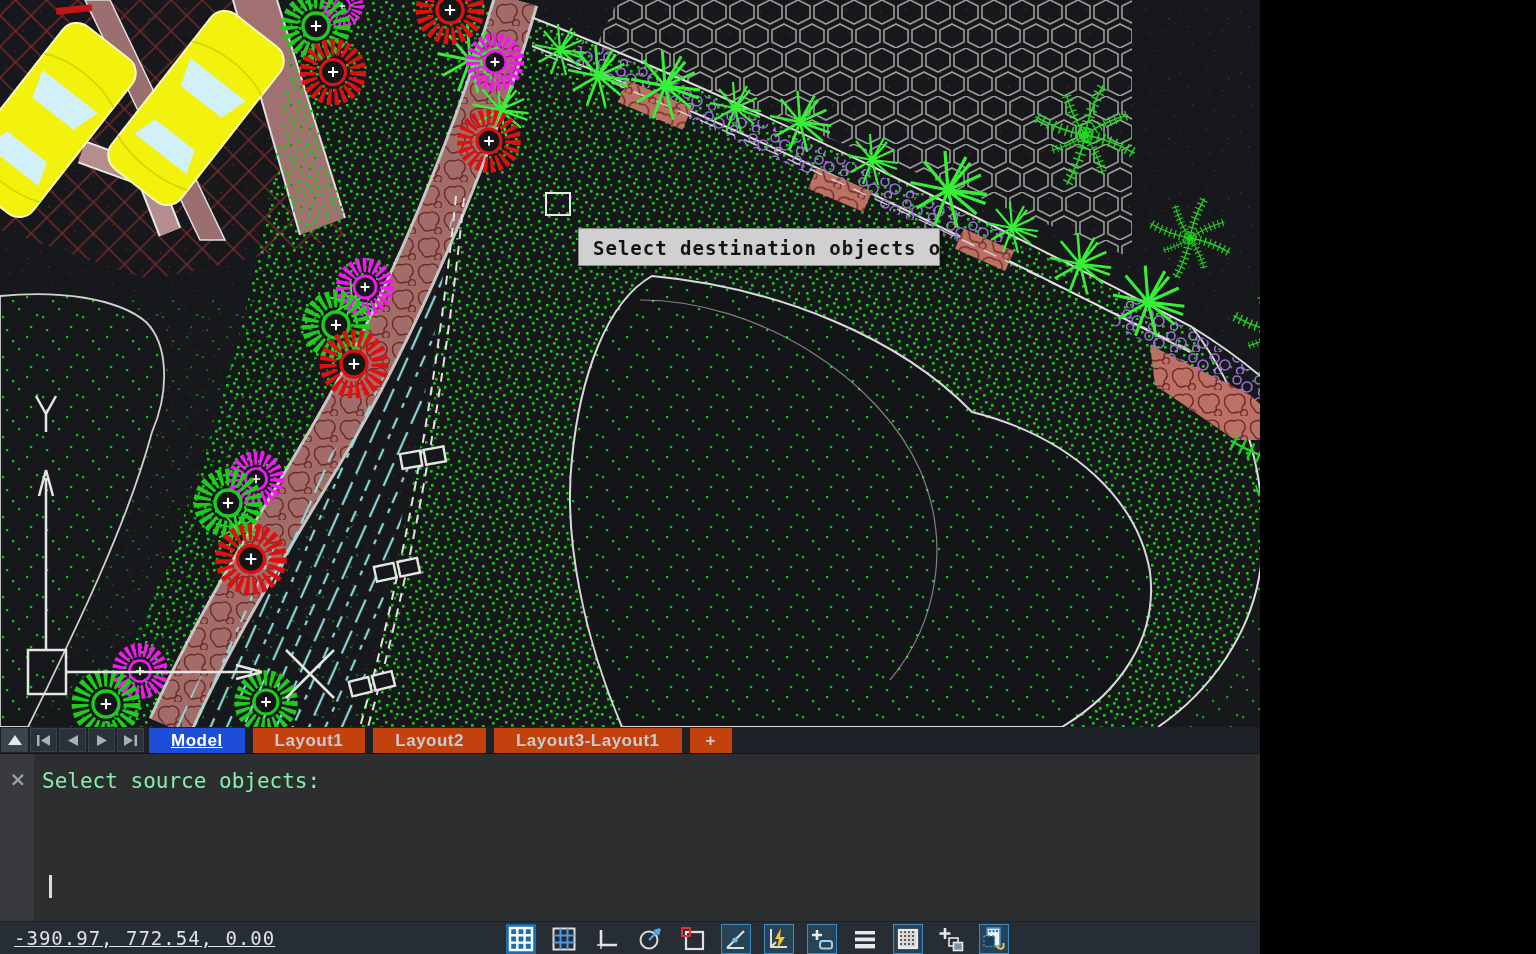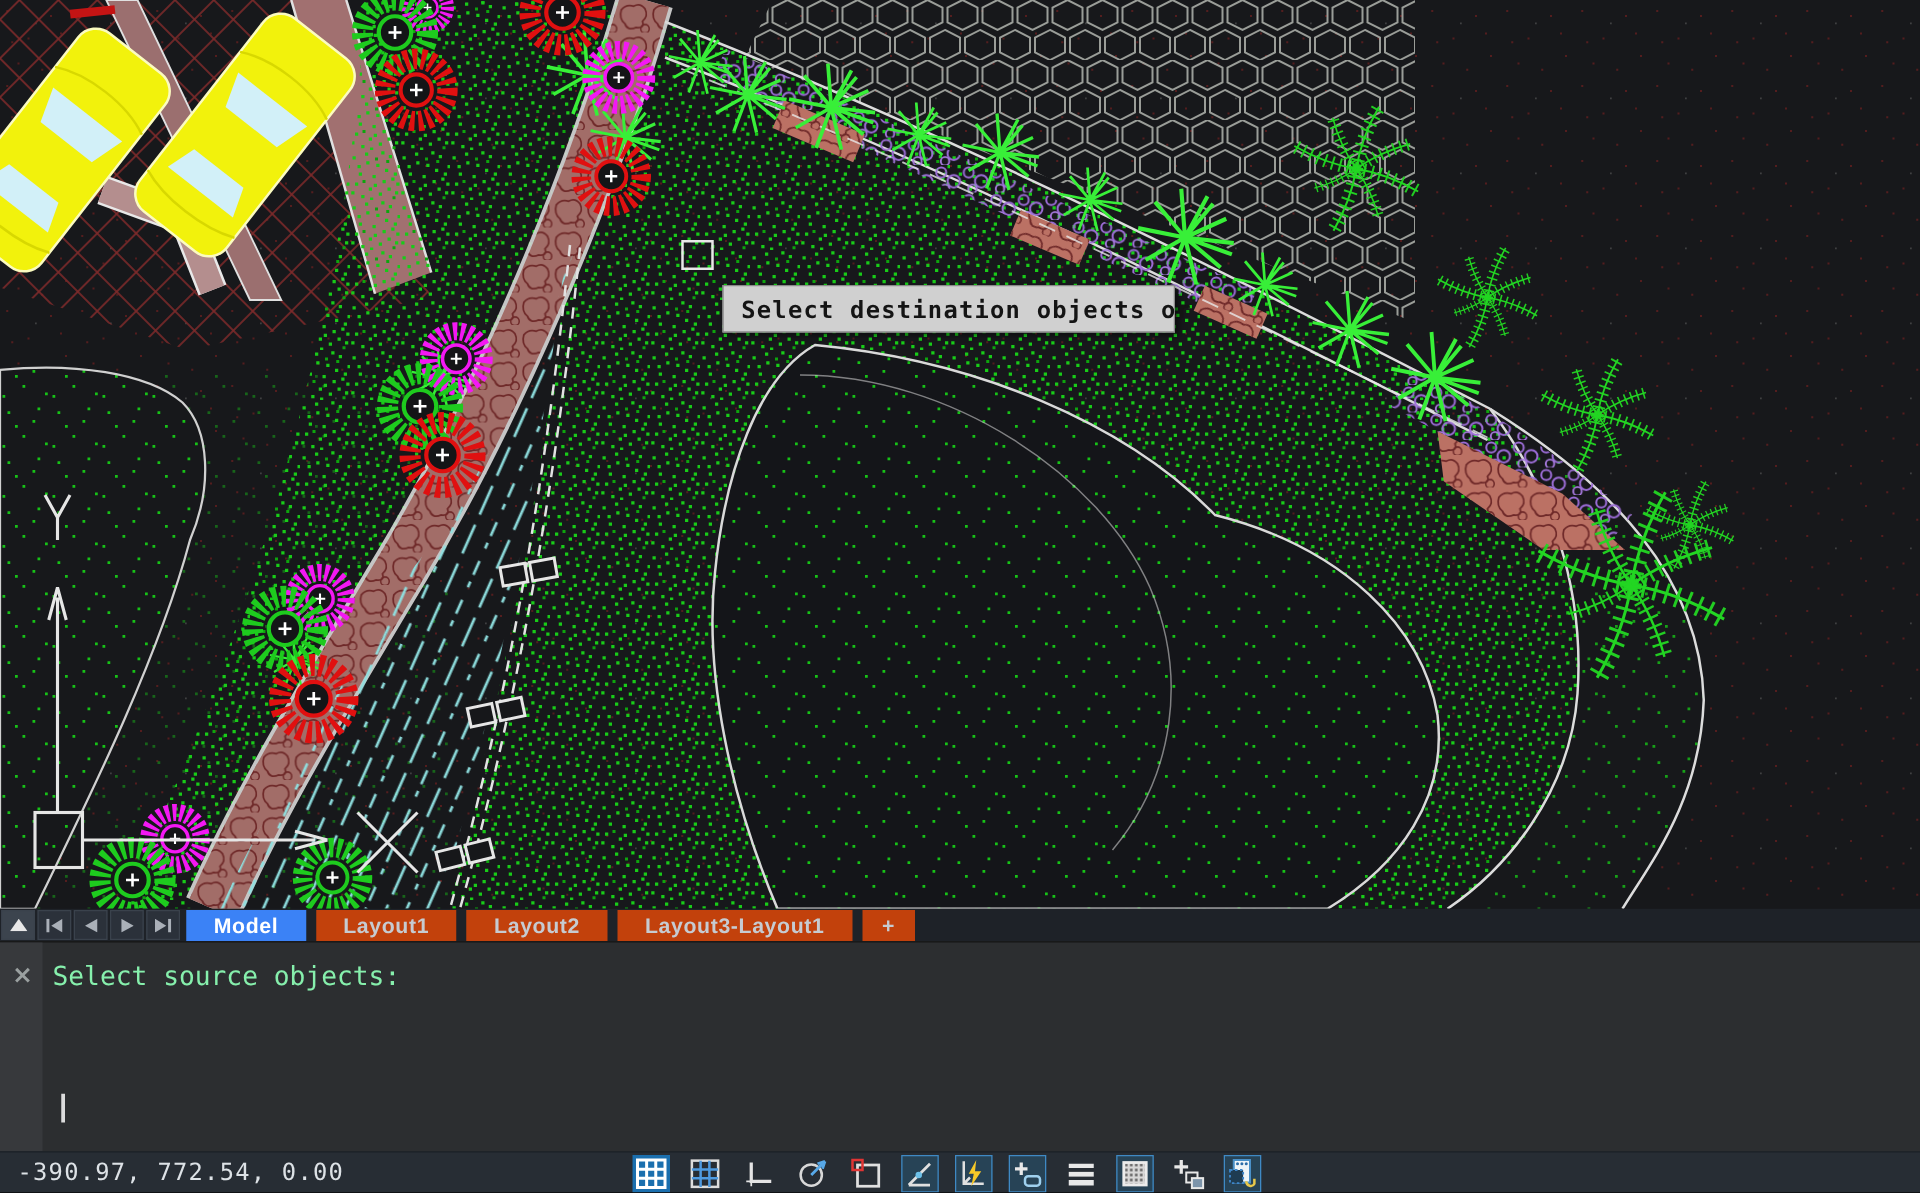--- a/index.html
+++ b/index.html
@@ -1,16 +1,16 @@
 <!DOCTYPE html>
 <html><head>
 <meta charset="utf-8">
 <style>
   html,body{margin:0;padding:0;background:#000;}
-  #app{position:relative;width:1536px;height:954px;overflow:hidden;
+  #app{position:relative;width:1260px;height:954px;overflow:hidden;
        font-family:"DejaVu Sans Mono",monospace;background:#17181b;}
 
   
   #drawing{position:absolute;left:0;top:0;width:1536px;height:727px;}
   .t-outer{stroke-width:13;stroke-dasharray:3 2.4;fill:none;stroke:var(--c)}
   .t-inner{stroke-width:2.6;fill:#141517;stroke:var(--c)}
   .t-core{stroke:#fff;stroke-width:1.6;fill:none}
   .fsp{stroke:#23d623;stroke-width:1.6;fill:none}
   .fbar{stroke:#23d623;stroke-width:11;fill:none;stroke-dasharray:1.6 4.6;opacity:.95}
   .tuftc{stroke:#38ef38;stroke-width:2.2;fill:none}
@@ -26,35 +26,35 @@
     letter-spacing:1px;white-space:nowrap;}
 
   
   #tabstrip{position:absolute;left:0;top:727px;width:1536px;height:26px;background:#1e2228;
     display:flex;align-items:stretch;}
   .navbtn{width:27px;margin:1px 1px 1px 1px;background:#2b313a;border:1px solid #3a424c;
     display:flex;align-items:center;justify-content:center;box-sizing:border-box;}
   .navbtn svg{display:block}
   .tab{margin:1px 4px 0 4px;padding:0 22px;display:flex;align-items:center;
     background:#c2410c;color:#c6cbd1;font:bold 17px "Liberation Sans",sans-serif;letter-spacing:.5px;}
-  .tab.active{background:#3b82f6;color:#fff;}
+  .tab.active{background:#1d4ed8;color:#fff;text-decoration:underline;}
   .tab.plus{padding:0 16px;}
 
   
   #cmd{position:absolute;left:0;top:753px;width:1536px;height:168px;background:#2c2e30;border-top:1px solid #151515;}
   #cmd .gutter{position:absolute;left:0;top:0;width:34px;height:168px;background:#37393c;}
   #cmd .closex{position:absolute;left:7px;top:14px;width:22px;height:22px;color:#9aa0a0;
      font:bold 20px/22px "DejaVu Sans",sans-serif;text-align:center;}
   .cline{position:absolute;left:42px;white-space:pre;color:#86efac;font:21px/28px "DejaVu Sans Mono",monospace;}
   .cursor{display:inline-block;width:3px;height:23px;background:#dcdcdc;vertical-align:-4px;margin-left:7px;}
 
   
   #status{position:absolute;left:0;top:921px;width:1536px;height:33px;background:#272d34;border-top:1px solid #1b2026;}
   #coords{position:absolute;left:14px;top:0;height:33px;line-height:33px;color:#dde2e6;
-     font:19px/33px "DejaVu Sans Mono",monospace;letter-spacing:1px;}
+     font:19px/33px "DejaVu Sans Mono",monospace;letter-spacing:1px;text-decoration:underline;}
   #sicons{position:absolute;left:506px;top:1px;height:32px;display:flex;align-items:center;gap:13px;}
   .sicon{width:30px;height:30px;display:flex;align-items:center;justify-content:center;box-sizing:border-box;}
   .sicon.on{border:1px solid #3f89c4;background:#274356;}
   .sicon.solid{background:#1b6fae;}
 </style>
 </head>
 <body>
 
 <div id="app">
 

